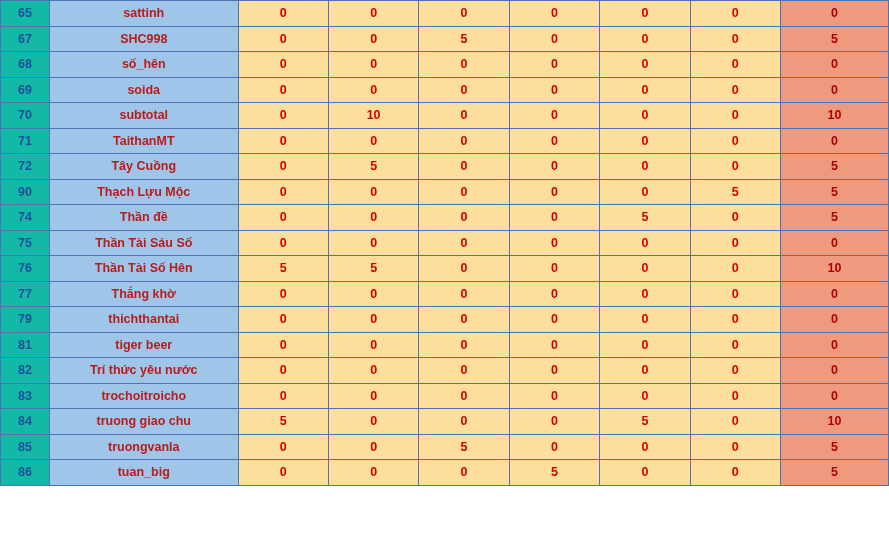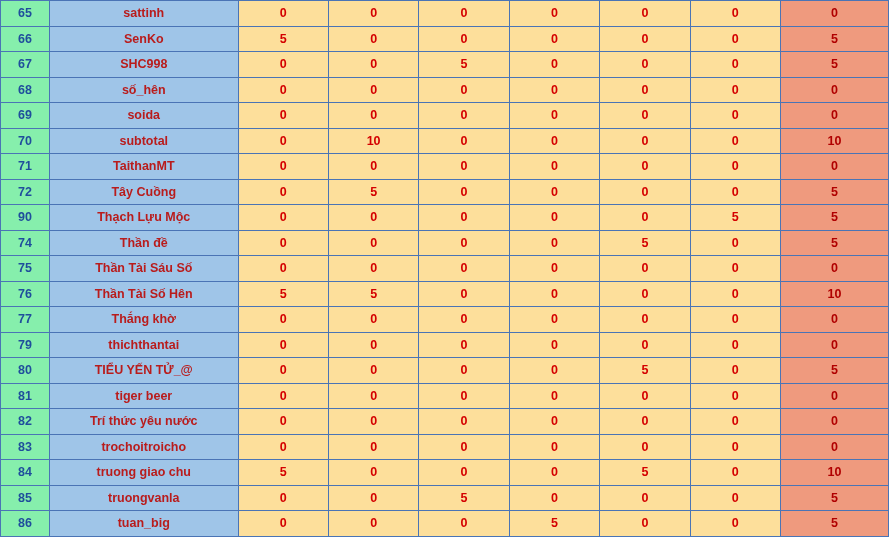--- a/index.html
+++ b/index.html
@@ -24,21 +24,21 @@
     padding: 0;
     font-size: 12.5px;
     font-weight: bold;
     text-align: center;
     vertical-align: middle;
     overflow: hidden;
     white-space: nowrap;
   }
   td.rownum {
     width: 44px;
-    background: #86efac;
+    background: #14b8a6;
     color: #1f4e9c;
     font-weight: bold;
   }
   td.name {
     width: 172px;
     background: #9fc5e8;
     color: #b91c1c;
     font-weight: bold;
     font-size: 12.5px;
   }
@@ -67,31 +67,20 @@
           <td class="name">sattinh</td>
           <td class="val">0</td>
           <td class="val">0</td>
           <td class="val">0</td>
           <td class="val">0</td>
           <td class="val">0</td>
           <td class="val">0</td>
           <td class="total">0</td>
         </tr>
         <tr>
-          <td class="rownum">66</td>
-          <td class="name">SenKo</td>
-          <td class="val">5</td>
-          <td class="val">0</td>
-          <td class="val">0</td>
-          <td class="val">0</td>
-          <td class="val">0</td>
-          <td class="val">0</td>
-          <td class="total">5</td>
-        </tr>
-        <tr>
           <td class="rownum">67</td>
           <td class="name">SHC998</td>
           <td class="val">0</td>
           <td class="val">0</td>
           <td class="val">5</td>
           <td class="val">0</td>
           <td class="val">0</td>
           <td class="val">0</td>
           <td class="total">5</td>
         </tr>
@@ -208,31 +197,20 @@
         <tr>
           <td class="rownum">79</td>
           <td class="name">thichthantai</td>
           <td class="val">0</td>
           <td class="val">0</td>
           <td class="val">0</td>
           <td class="val">0</td>
           <td class="val">0</td>
           <td class="val">0</td>
           <td class="total">0</td>
-        </tr>
-        <tr>
-          <td class="rownum">80</td>
-          <td class="name">TIỂU YẾN TỬ_@</td>
-          <td class="val">0</td>
-          <td class="val">0</td>
-          <td class="val">0</td>
-          <td class="val">0</td>
-          <td class="val">5</td>
-          <td class="val">0</td>
-          <td class="total">5</td>
         </tr>
         <tr>
           <td class="rownum">81</td>
           <td class="name">tiger beer</td>
           <td class="val">0</td>
           <td class="val">0</td>
           <td class="val">0</td>
           <td class="val">0</td>
           <td class="val">0</td>
           <td class="val">0</td>

